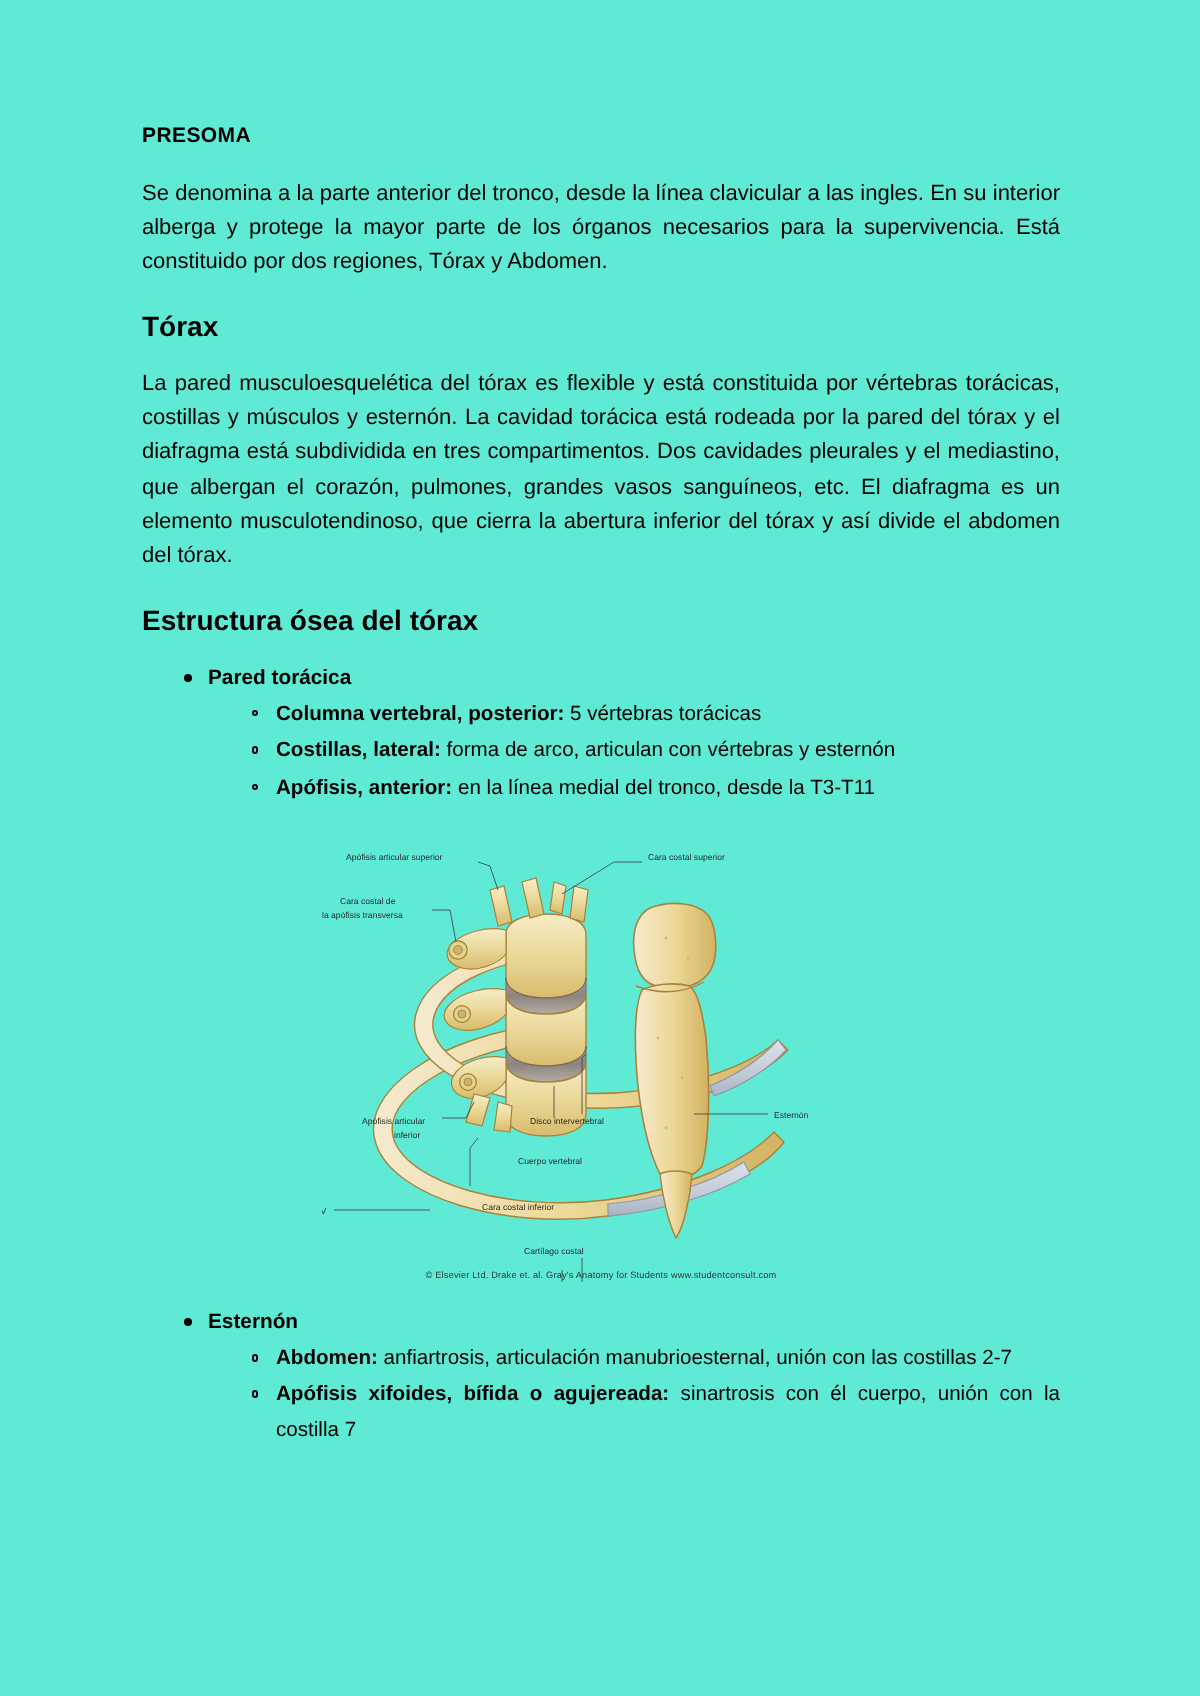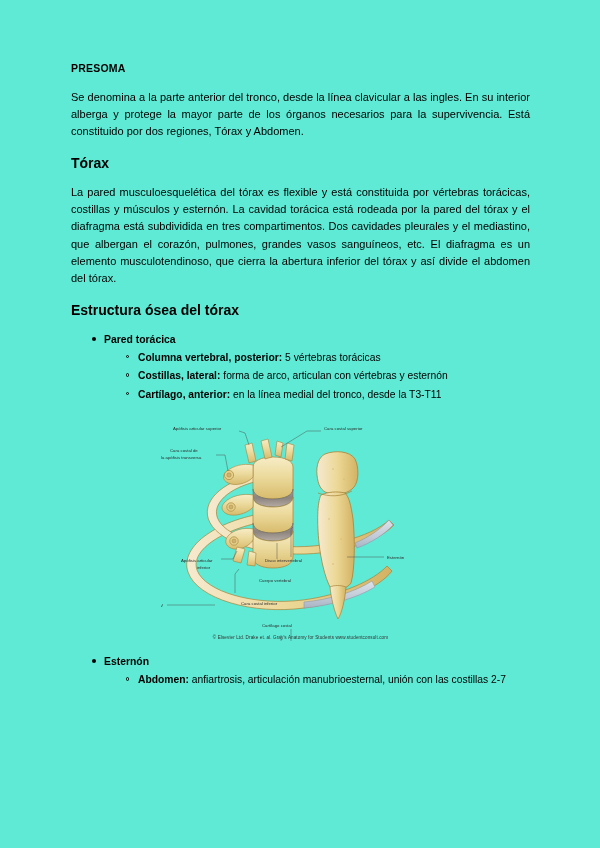--- a/index.html
+++ b/index.html
@@ -164,21 +164,21 @@
           <li class="l2">
             <span class="bullet-circle"></span>
             <span class="term">Columna vertebral, posterior:</span><span class="l2-text"> 5 vértebras torácicas</span>
           </li>
           <li class="l2">
             <span class="bullet-circle"></span>
             <span class="term">Costillas, lateral:</span><span class="l2-text"> forma de arco, articulan con vértebras y esternón</span>
           </li>
           <li class="l2">
             <span class="bullet-circle"></span>
-            <span class="term">Cartílago, anterior:</span><span class="l2-text"> en la línea medial del tronco, desde la T3-T11</span>
+            <span class="term">Apófisis, anterior:</span><span class="l2-text"> en la línea medial del tronco, desde la T3-T11</span>
           </li>
         </ul>
       </li>
     </ul>
 
     <div class="figure-wrap">
       <div class="figure">
         <svg width="280" height="222" viewBox="0 0 280 222" xmlns="http://www.w3.org/2000/svg">
           <defs>
             <linearGradient id="boneG" x1="0" y1="0" x2="0" y2="1">
@@ -316,18 +316,22 @@
 
     <ul class="level1">
       <li class="l1">
         <span class="bullet-disc"></span>
         <span class="l1-label">Esternón</span>
         <ul class="level2">
           <li class="l2">
             <span class="bullet-circle"></span>
             <span class="term">Abdomen:</span><span class="l2-text"> anfiartrosis, articulación manubrioesternal, unión con las costillas 2-7</span>
           </li>
+          <li class="l2">
+            <span class="bullet-circle"></span>
+            <span class="term">Apófisis xifoides, bífida o agujereada:</span><span class="l2-text"> sinartrosis con él cuerpo, unión con la costilla 7</span>
+          </li>
         </ul>
       </li>
     </ul>
 
   </div>
 </div>
 
 </body></html>

